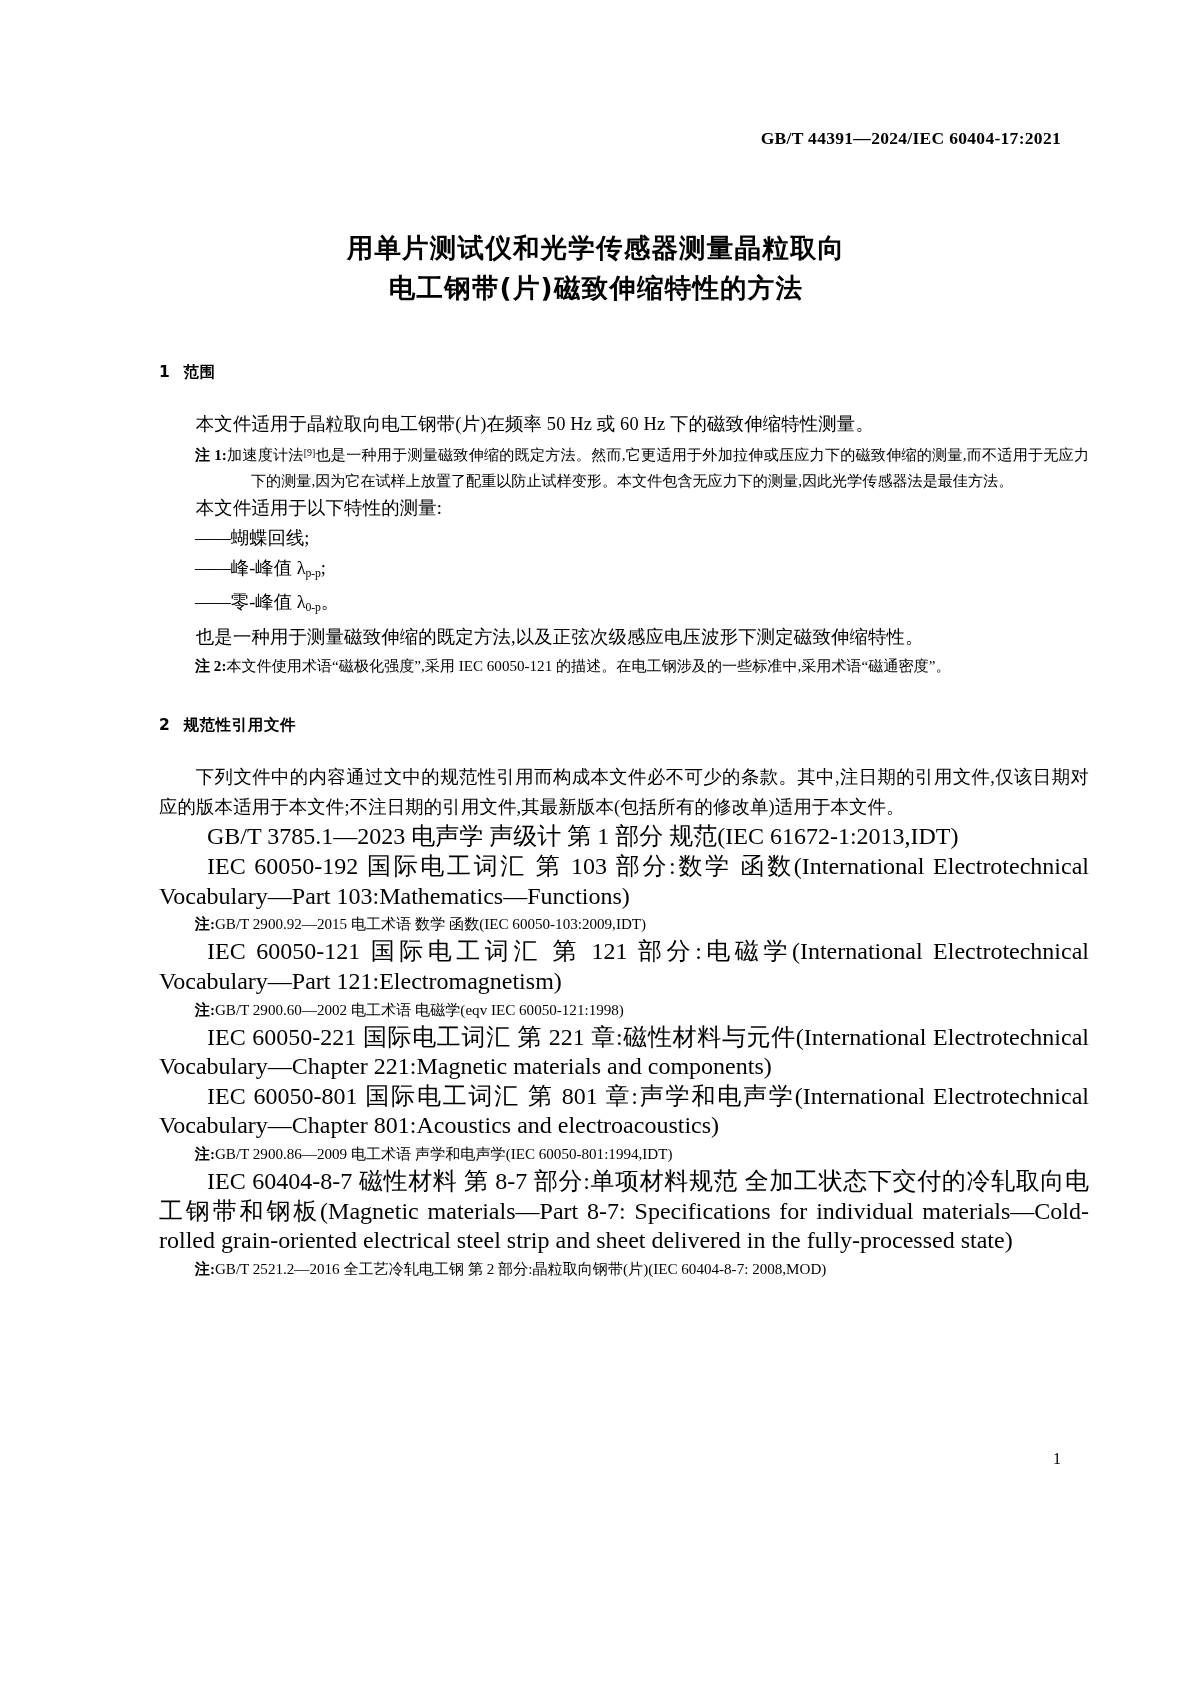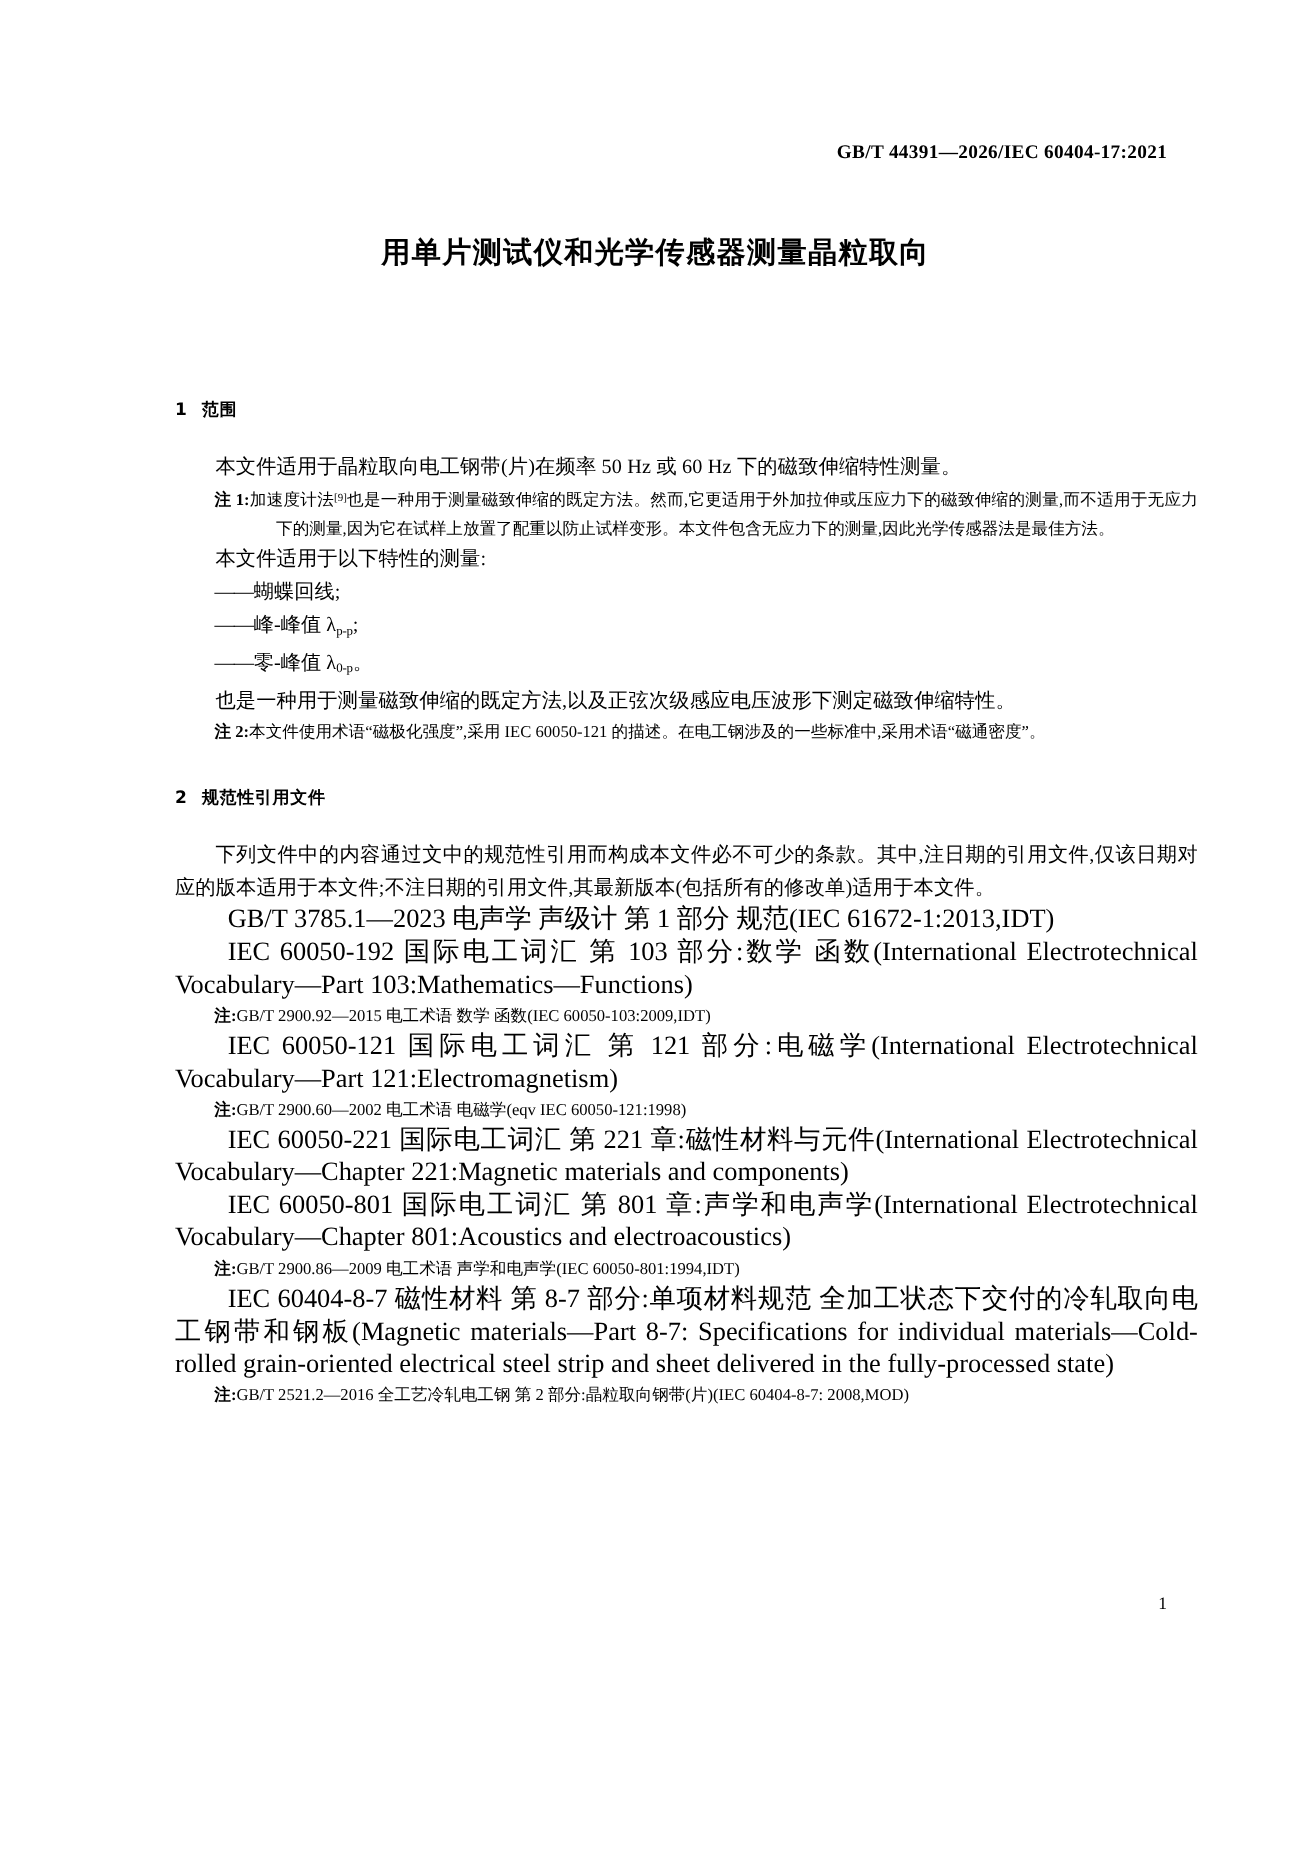--- a/index.html
+++ b/index.html
@@ -35,21 +35,21 @@
     font-family: "Liberation Serif", serif;
     font-size: 17.5px;
     font-weight: bold;
     letter-spacing: 0.3px;
     white-space: nowrap;
   }
 
   
   .title-block {
     position: absolute;
-    top: 210px;
+    top: 228px;
     left: 0;
     width: 930px;
     text-align: center;
   }
   .title-line {
     font-family: "DejaVu Sans", "Liberation Sans", sans-serif;
     font-size: 26.5px;
     font-weight: bold;
     letter-spacing: 1.2px;
     line-height: 40px;
@@ -155,24 +155,25 @@
     font-family: "Liberation Serif", serif;
     font-size: 16px;
   }
 </style>
 </head>
 <body>
 
 <div class="page">
   <div class="content">
 
-    <div class="doc-header">GB/T  44391—2026/IEC 60404-17:2021</div>
+    <div class="doc-header">GB/T  44391—2024/IEC 60404-17:2021</div>
 
     <div class="title-block">
       <div class="title-line">用单片测试仪和光学传感器测量晶粒取向</div>
+      <div class="title-line">电工钢带(片)磁致伸缩特性的方法</div>
     </div>
 
     <div class="body-flow">
 
       <h2 class="section-heading">
         <span class="sec-num">1</span><span>范围</span>
       </h2>
 
       <div class="sp-l"></div>
 

